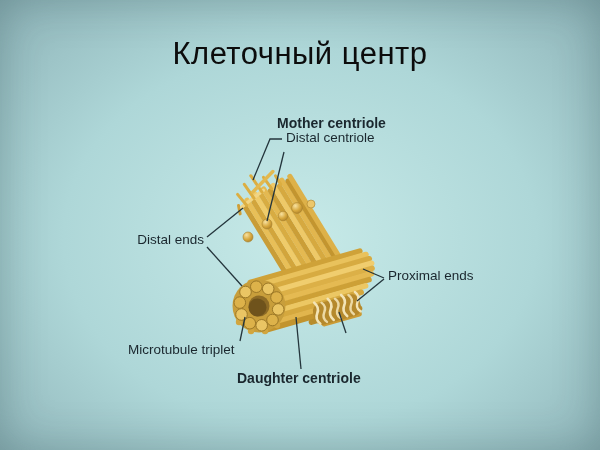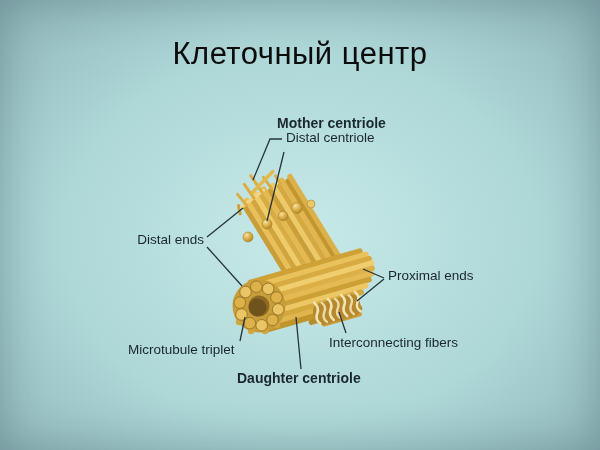--- a/index.html
+++ b/index.html
@@ -133,17 +133,16 @@
       <line x1="346" y1="333" x2="339" y2="312"></line>
       <line x1="240" y1="341" x2="245" y2="317"></line>
       <line x1="301" y1="369" x2="296" y2="317"></line>
     </g>
   </svg>
 
   <div class="lbl bold" style="left:277px; top:116px;">Mother centriole</div>
   <div class="lbl" style="left:286px; top:131px;">Distal centriole</div>
   <div class="lbl" style="left:388px; top:269px;">Proximal ends</div>
   <div class="lbl r" style="left:104px; top:233px; width:100px;">Distal ends</div>
-  <div class="lbl" style="left:329px; top:336px;">Interconnecting fibers</div>
   <div class="lbl" style="left:128px; top:343px;">Microtubule triplet</div>
   <div class="lbl bold" style="left:237px; top:371px;">Daughter centriole</div>
 
 </div>
 
 </body></html>

